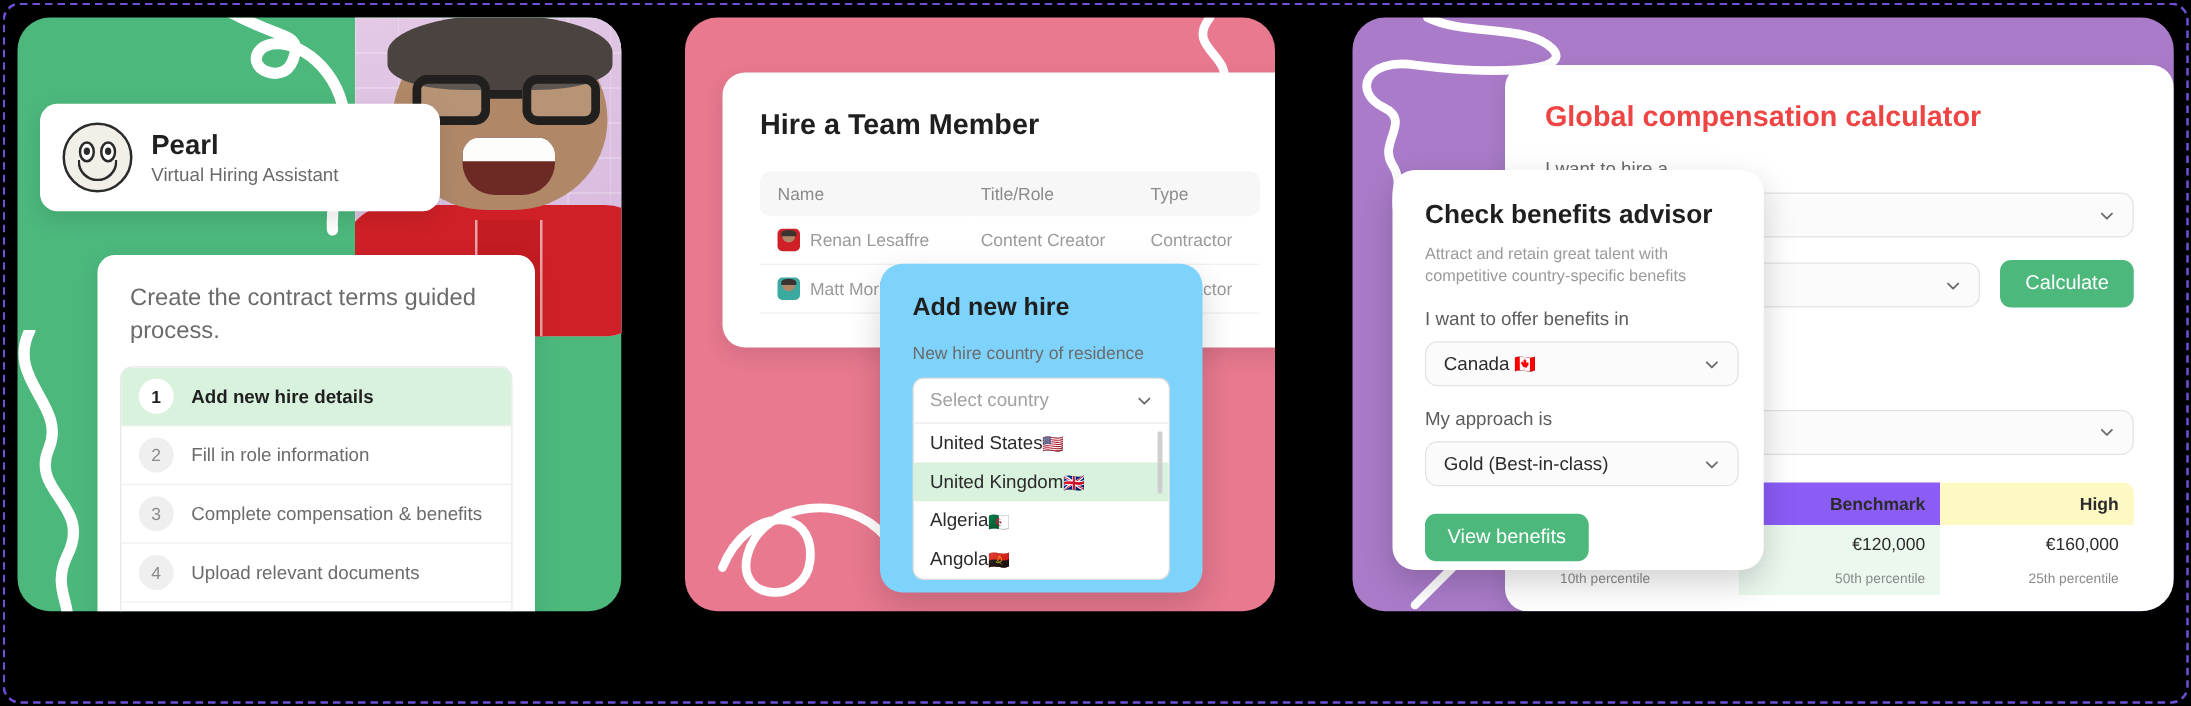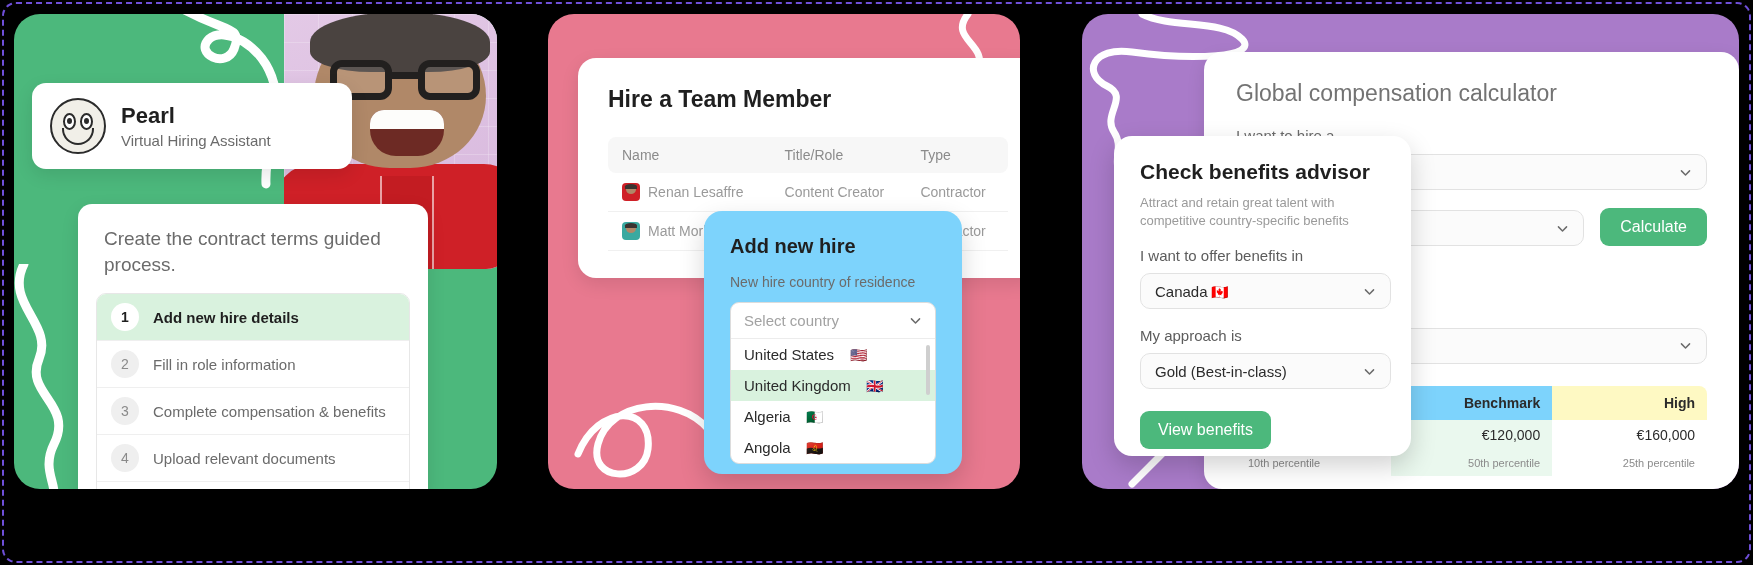--- a/index.html
+++ b/index.html
@@ -221,21 +221,21 @@
   .select-head {
     display: flex; align-items: center; justify-content: space-between;
     padding: 9px 13px;
     font-size: 15px; color: #a2a2a2;
     border-bottom: 1px solid #ececec;
   }
   .chev { width: 13px; height: 13px; flex: none; }
   .chev svg { display: block; }
   .opt-list { position: relative; max-height: 130px; }
   .opt {
-    display: flex; align-items: center; gap: 16px;
+    display: flex; align-items: center; gap: 0;
     padding: 7px 13px;
     font-size: 15px; color: #2b2b2b;
   }
   .opt.sel { background: #d9f2de; }
   .opt-scroll {
     position: absolute; right: 5px; top: 6px;
     width: 4px; height: 50px; border-radius: 3px; background: #cfcfcf;
   }
 
   
@@ -243,21 +243,21 @@
     position: absolute;
     left: 122px; top: 38px;
     width: 535px; height: 437px;
     background: #ffffff;
     border-radius: 18px;
     box-shadow: 0 6px 18px rgba(0,0,0,.10);
     padding: 28px 32px 0 32px;
     z-index: 2;
     overflow: hidden;
   }
-  .calc-title { font-size: 23px; font-weight: normal; color: #737373; }
+  .calc-title { font-size: 23px; font-weight: bold; color: #ef4444; }
   .calc-label { font-size: 15px; color: #6b6b6b; margin-top: 20px; }
   .field {
     margin-top: 10px;
     border: 1px solid #e2e2e2; border-radius: 10px;
     background: #fbfbfb;
     height: 36px;
     display: flex; align-items: center; justify-content: space-between;
     padding: 0 14px;
     font-size: 15px; color: #3a3a3a;
   }
@@ -268,21 +268,21 @@
     border-radius: 9px; height: 38px; padding: 0 20px;
     font-size: 16px; font-family: "Liberation Sans", sans-serif;
     cursor: pointer; white-space: nowrap;
   }
   .result-head { margin-top: 26px; font-size: 17px; font-weight: bold; color: #4cb87c; line-height: 1.35; }
   .bench-table { margin-top: 22px; width: 100%; border-collapse: collapse; }
   .bench-table th {
     font-size: 14px; font-weight: bold; color: #2b2b2b;
     padding: 9px 12px; text-align: right; background: #fef9c3;
   }
-  .bench-table th.mid { background: #7dd3fc; }
+  .bench-table th.mid { background: #8b5cf6; }
   .bench-table th:first-child { border-radius: 8px 0 0 0; text-align: left; }
   .bench-table th:last-child { border-radius: 0 8px 0 0; }
   .bench-table td {
     font-size: 14px; color: #2b2b2b; padding: 7px 12px; text-align: right;
   }
   .bench-table td.mid { background: #eaf8ee; }
   .bench-table td:first-child { text-align: left; }
   .bench-table td.small { font-size: 11px; color: #8b8b8b; }
 
   .benefits-card {

